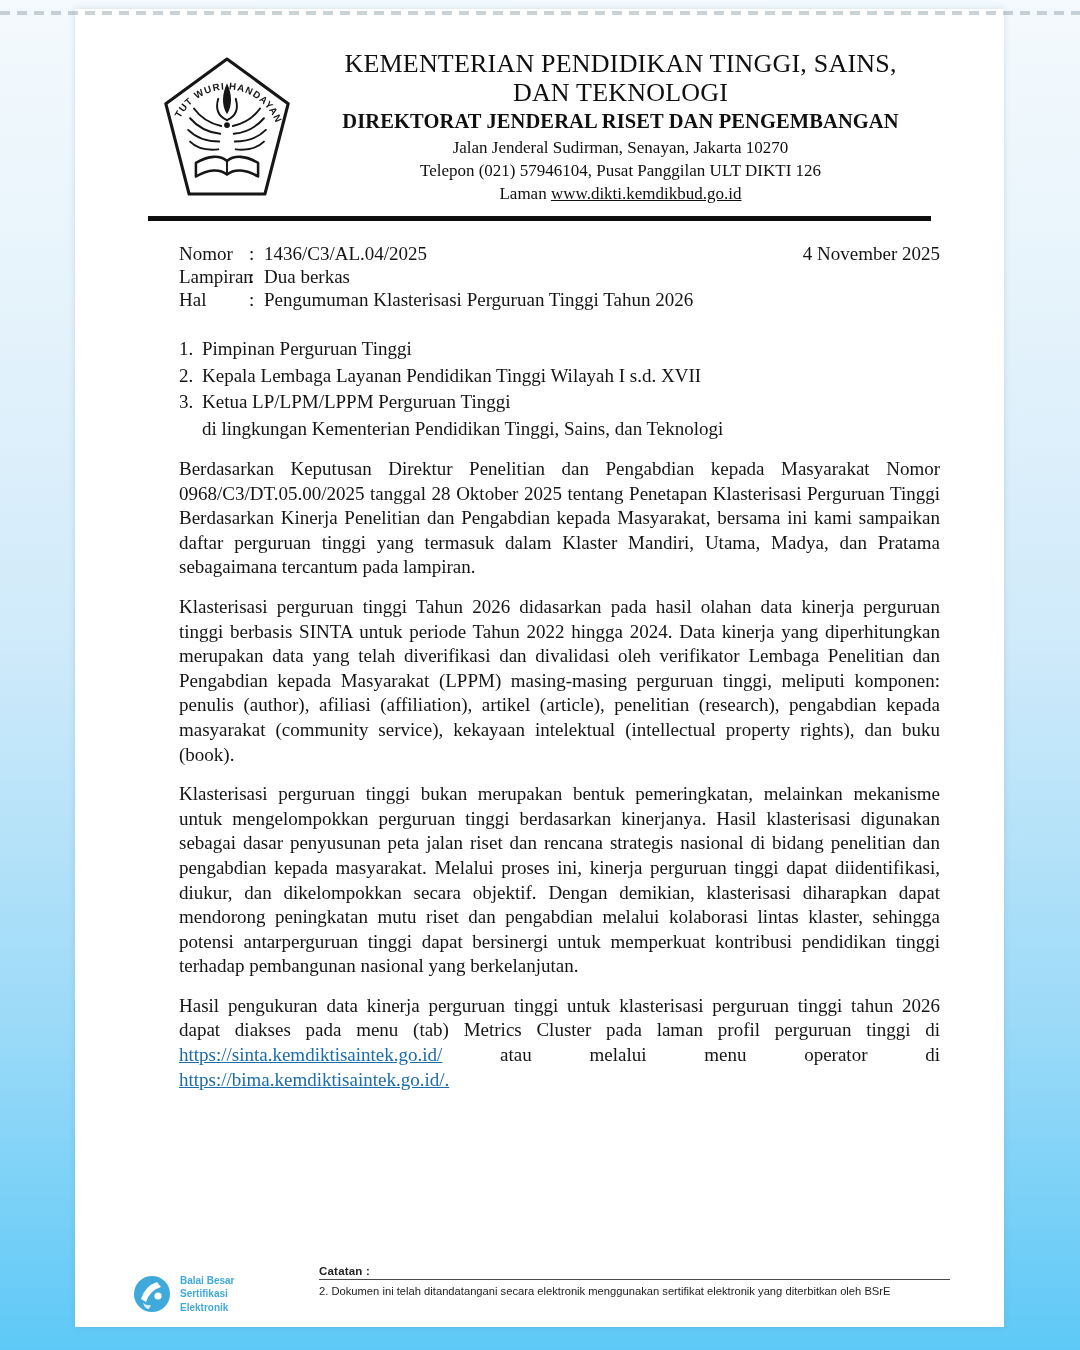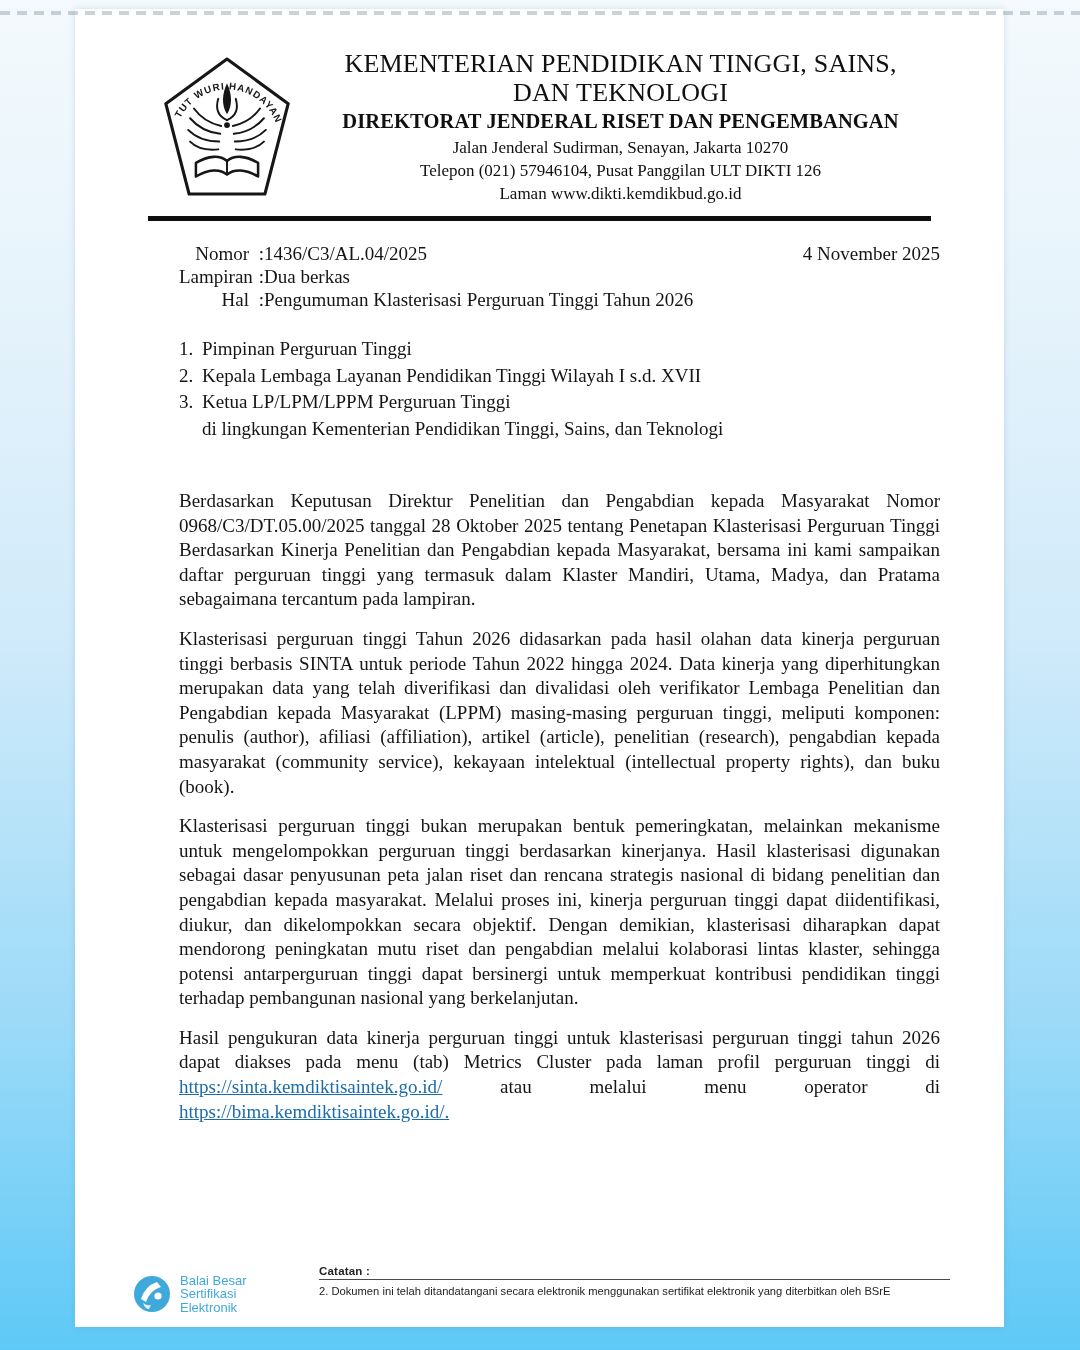--- a/index.html
+++ b/index.html
@@ -16,42 +16,42 @@
     position:absolute;left:75px;top:9px;width:929px;height:1318px;background:#ffffff;
     box-shadow:0 0 6px rgba(90,140,170,.25);
   }
   
   .letterhead{display:flex;align-items:flex-start;padding:38px 58px 0 84px;}
   .logo-wrap{width:136px;height:148px;flex:none;margin-top:6px;}
   .head-text{flex:1;text-align:center;color:#101010;padding-top:2px;}
   .h-line1,.h-line2{font-size:26px;line-height:29px;letter-spacing:.2px;}
   .h-dir{font-size:20.5px;font-weight:700;line-height:29px;letter-spacing:.1px;}
   .h-addr,.h-phone,.h-web{font-size:17px;line-height:23px;}
-  .h-web .u{}
+  .h-web .u{text-decoration:underline;}
   .rule{margin:11px 73px 0 73px;height:5px;background:#0e0e0e;}
   
   .content{padding:0 64px 0 104px;font-size:19px;color:#151515;}
-  .meta{margin-top:21px;display:flex;justify-content:space-between;align-items:flex-start;line-height:23px;text-align:right;}
+  .meta{margin-top:21px;display:flex;justify-content:space-between;align-items:flex-start;line-height:23px;}
   .meta-row{display:flex;}
   .meta-label{width:70px;flex:none;}
   .meta-sep{width:15px;flex:none;}
   .date{white-space:nowrap;}
   .yth{margin-top:25px;line-height:26.5px;}
   .yth-row{display:flex;}
   .yth-num{width:23px;flex:none;}
   .yth-scope{padding-left:23px;}
-  .paras{margin-top:47px;}
+  .paras{margin-top:15px;}
   .paras p{margin:0 0 15px 0;line-height:24.6px;text-align:justify;}
   .it{}
   .doc-link{color:#1b6cab;text-decoration:underline;cursor:pointer;}
   
   .footer{position:absolute;left:56px;right:54px;bottom:12px;display:flex;gap:12px;align-items:flex-start;
           font-family:"Liberation Sans","DejaVu Sans",sans-serif;}
   .bsre{display:flex;align-items:center;gap:7px;flex:none;width:176px;padding-top:8px;}
-  .bsre-text{color:#3fa9dc;font-weight:400;font-size:13px;line-height:13.5px;}
+  .bsre-text{color:#3fa9dc;font-weight:700;font-size:10px;line-height:13.5px;}
   .catatan-wrap{flex:1;color:#232323;}
   .catatan-label{font-size:11.5px;font-weight:600;margin-bottom:2px;letter-spacing:.2px;}
   .catatan-line{border-top:1.6px solid #4a4a4a;margin-bottom:4px;}
   .note{font-size:11.2px;line-height:15.5px;}
 </style>
 </head>
 <body>
 
 <div class="page">
 

